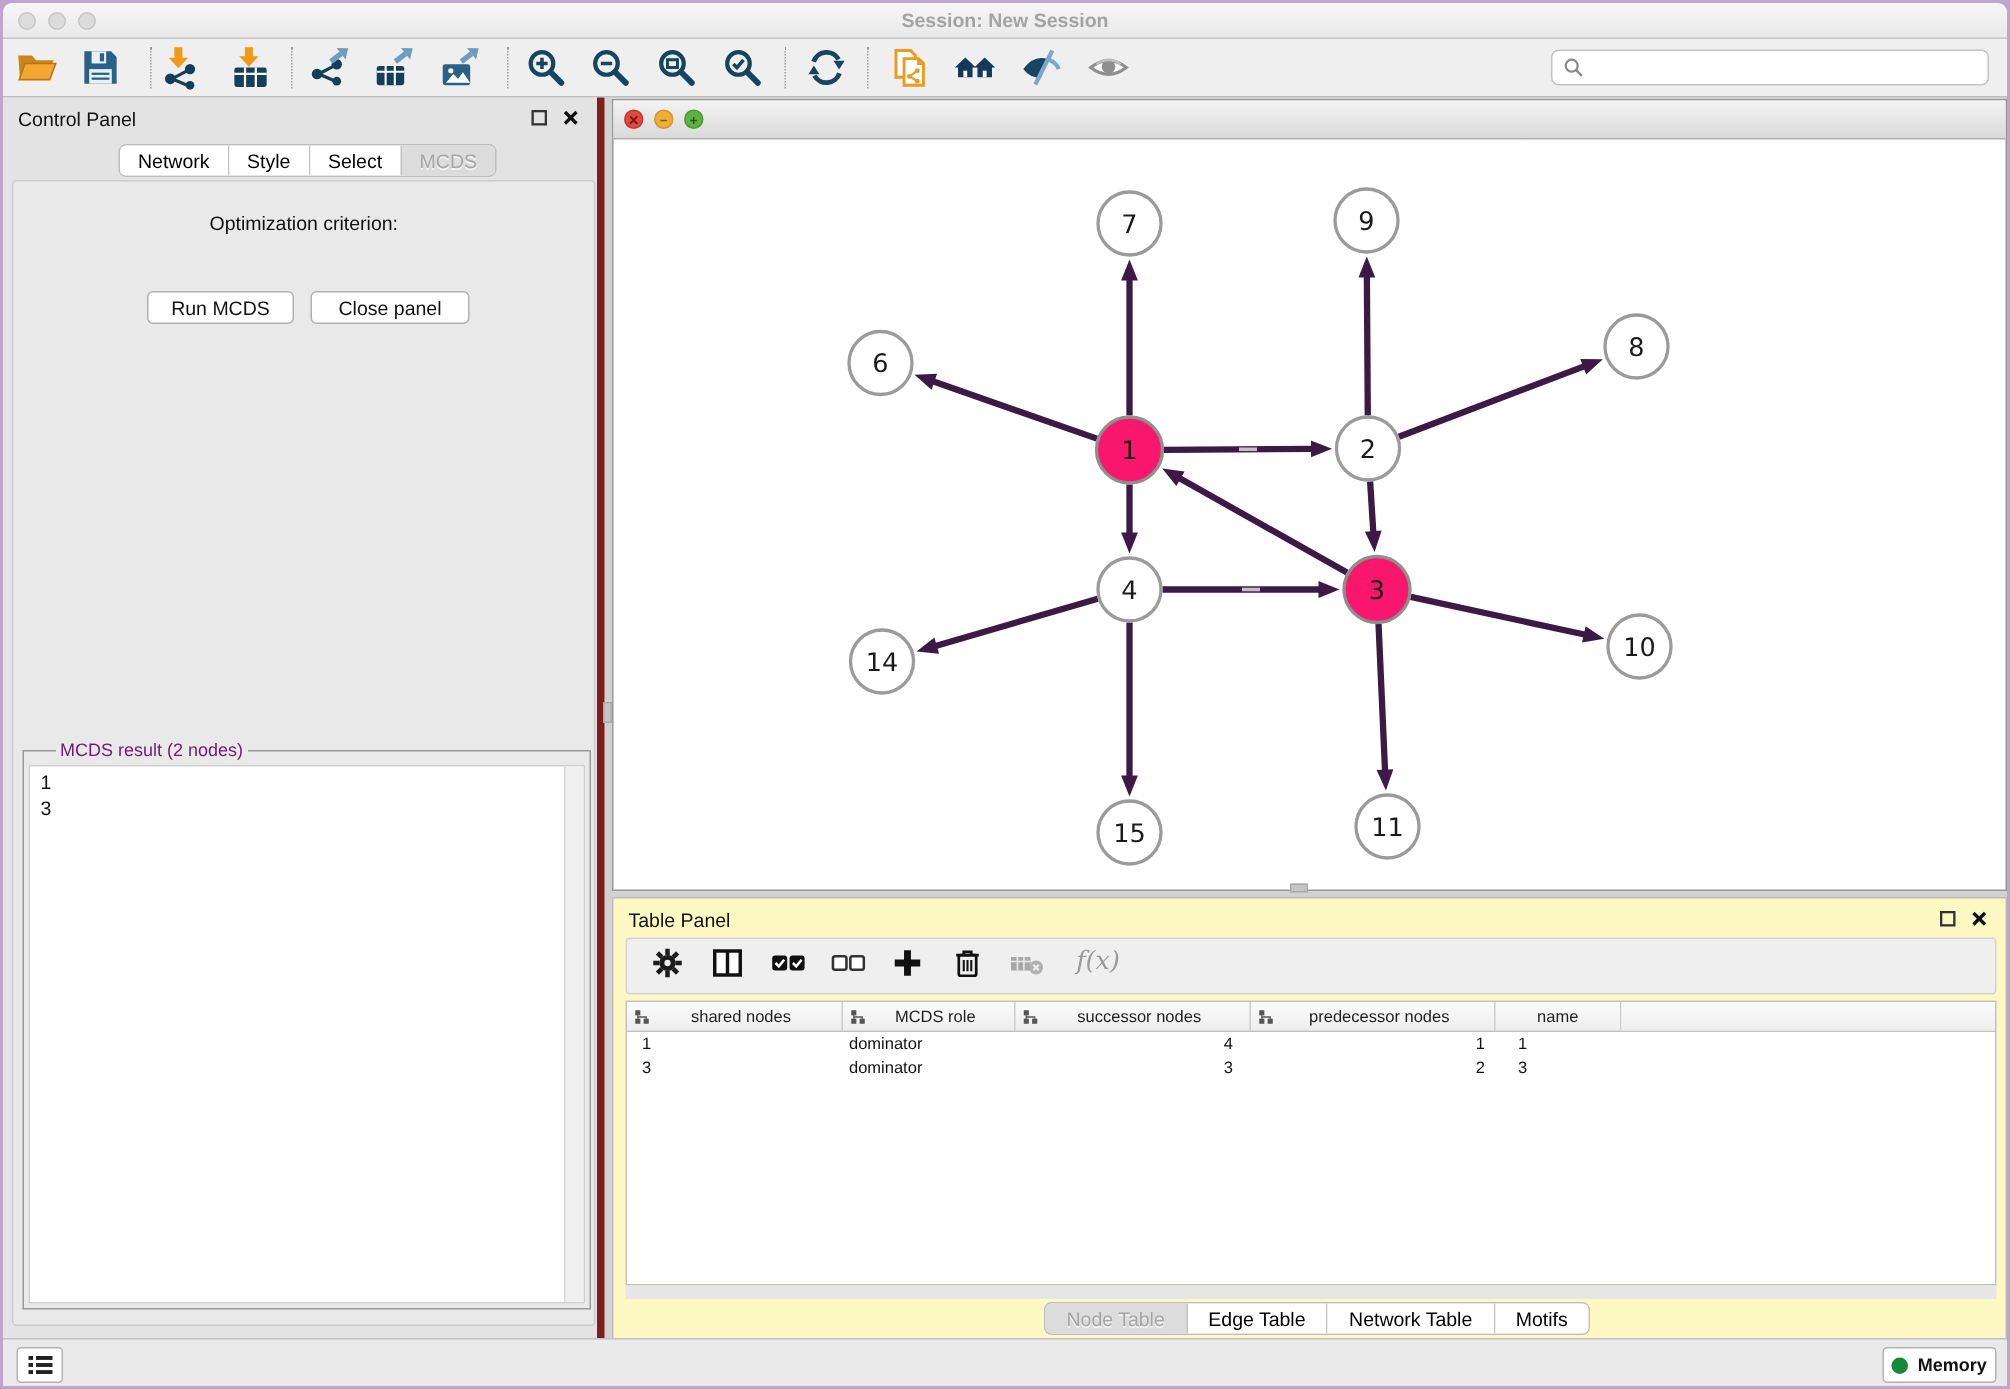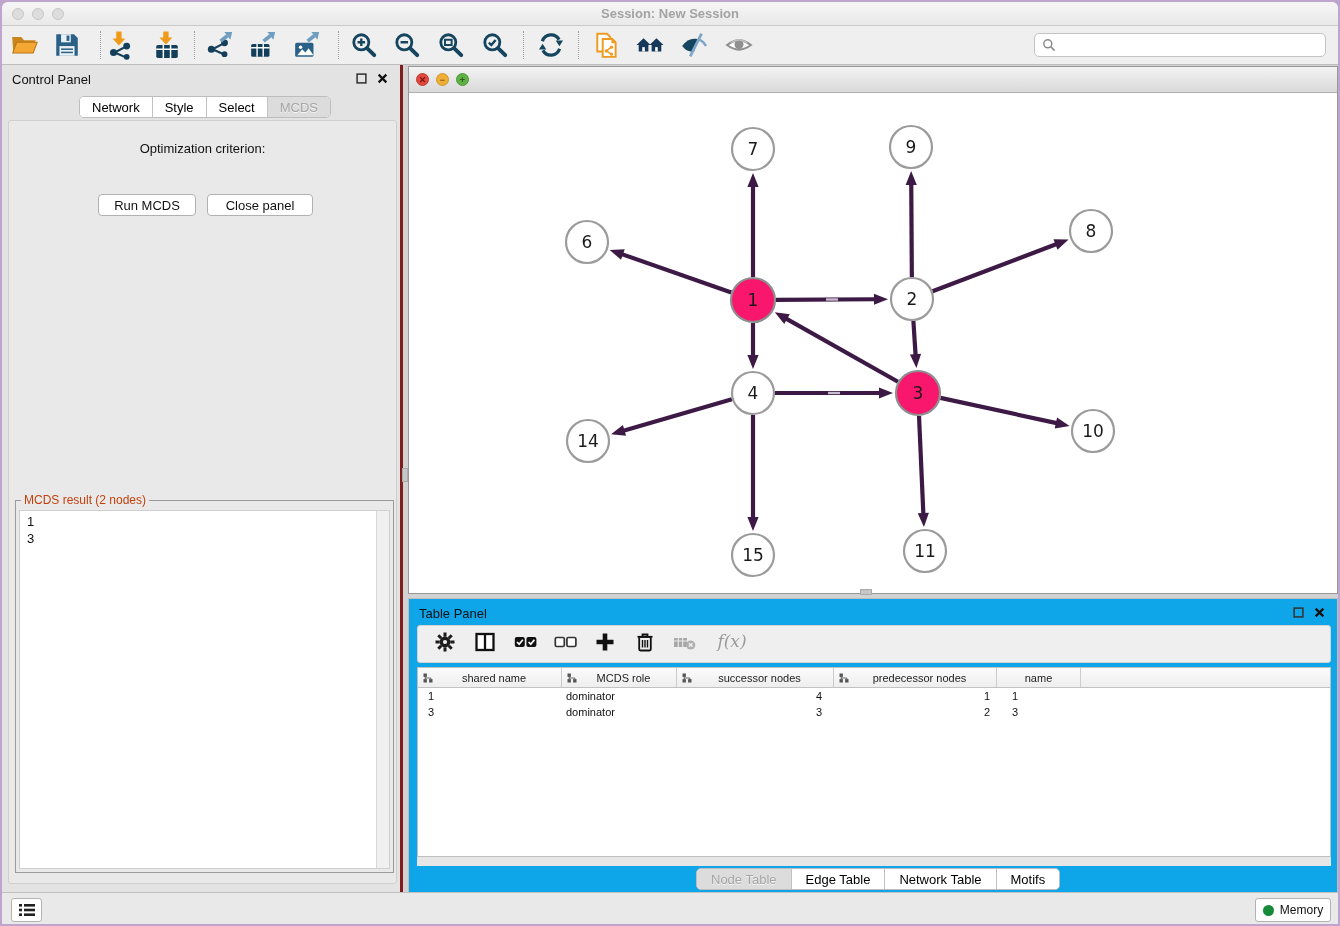--- a/index.html
+++ b/index.html
@@ -15,57 +15,57 @@
 
   
   #toolbar { position:absolute; left:0; top:24px; width:100%; height:39px; background:#efefef; border-bottom:1px solid #bdbdbd; }
   .tbtn { position:absolute; top:2px; width:34px; height:34px; display:flex; align-items:center; justify-content:center; }
   .tbtn svg { width:28px; height:28px; overflow:visible; }
   .tsep { position:absolute; top:5px; width:0; height:28px; border-left:1px dotted #9e9e9e; }
   #searchbox { position:absolute; right:12px; top:7px; width:292px; height:24px; background:#fff; border:1px solid #c3c3c3; border-radius:5px; display:flex; align-items:center; padding-left:7px; }
   #searchbox input { border:none; outline:none; flex:1; font-size:12px; margin-left:5px; background:transparent; }
 
   
-  #control-panel { position:absolute; left:0; top:63px; width:401px; height:827px; background:#e3e3e3; border-right:3px solid #7f1d1d;padding-left:20px; }
+  #control-panel { position:absolute; left:0; top:63px; width:401px; height:827px; background:#e3e3e3; border-right:5px solid #7f1d1d;padding-left:20px; }
   .panel-head { position:absolute; left:10px; top:7px; font-size:13px; color:#111; }
   .ph-icons { position:absolute; right:12px; top:8px; display:flex; gap:10px; align-items:center; }
   .ph-icons svg { display:block; }
 
   .seg { display:flex; height:22px; border:1px solid #bdbdbd; border-radius:5px; overflow:hidden; background:#fff; }
   .seg .tab { font-size:13px; padding:3px 12px 0; background:#fff; color:#000; border-right:1px solid #c2c2c2; cursor:default; white-space:nowrap; }
   .seg .tab:last-child { border-right:none; }
   .seg .tab.active { background:#dcdcdc; color:#a5a5a5; text-shadow:0 1px 0 #f4f4f4; }
   #cp-tabs { position:absolute; left:77px; top:31px; }
 
   #cp-content { position:absolute; left:6px; top:55px; width:389px; height:764px; background:#e9e9e9; border:1px solid #cecece; border-radius:3px; }
   #opt-label { position:absolute; width:100%; text-align:center; top:20px; font-size:13px; color:#111; }
   #criterion { position:absolute; left:36px; top:40px; width:315px; height:24px; background:#fff; border:1px solid #b1b1b1; border-radius:4px; display:flex; align-items:center; }
   #criterion .val { font-size:13px; margin-left:14px; flex:1; }
   #criterion .stepper { margin-right:7px; }
   .btn { position:absolute; top:73px; height:22px; background:#fff; border:1px solid #b1b1b1; border-radius:4px; font-size:13px; color:#111; display:flex; align-items:center; justify-content:center; }
   #run-btn { left:89px; width:98px; }
   #close-btn { left:198px; width:106px; }
 
   #result-box { position:absolute; left:6px; top:372px; width:379px; height:380px; border:1px solid #9a9a9a; background:#e9e9e9; padding:3px; }
-  #result-box legend { font-size:12px; color:#c2410c; padding:0 3px; margin-left:2px; }
+  #result-box legend { font-size:12px; color:#701a75; padding:0 3px; margin-left:18px; }
   #result-list { position:relative; width:100%; height:100%; background:#fff; border:1px solid #cfcfcf; font-size:13px; color:#111; padding:2px 0 0 7px; line-height:17px; }
   #result-scroll { position:absolute; right:0; top:0; width:13px; height:100%; background:#f0f0f0; border-left:1px solid #d8d8d8; }
 
   
   #net-window { position:absolute; left:406px; top:64px; width:930px; height:528px; background:#fff; border:1px solid #989898; }
   #net-titlebar { position:absolute; left:0; top:0; width:100%; height:26px; background:linear-gradient(#f3f3f3,#d9d9d9); border-bottom:1px solid #b0b0b0; }
   #net-titlebar .title { position:absolute; width:100%; text-align:center; top:5px; font-size:13px; color:#111; }
   .tl { position:absolute; top:6px; width:13px; height:13px; border-radius:50%; font-size:9px; line-height:12px; text-align:center; font-weight:bold; }
   .tl.red { left:7px; background:#df4b3e; border:1px solid #c03a2e; color:#7d1410; }
   .tl.yellow { left:27px; background:#efae38; border:1px solid #d3952a; color:#8a5c10; }
   .tl.green { left:47px; background:#5fb145; border:1px solid #4a9a34; color:#26591a; }
   #graph-svg { position:absolute; left:0; top:26px; }
 
   
-  #table-panel { position:absolute; left:406px; top:596px; width:930px; height:294px; background:#0ea5e9; border:1px solid #bdbdbd; border-bottom:none; }
+  #table-panel { position:absolute; left:406px; top:596px; width:930px; height:294px; background:#fef9c3; border:1px solid #bdbdbd; border-bottom:none; }
   #tp-toolbar { position:absolute; left:8px; top:26px; width:914px; height:38px; background:#efefef; border:1px solid #d2d2d2; border-radius:3px; display:flex; align-items:center; gap:14px; padding-left:14px; }
   .tpbtn { width:26px; height:26px; display:flex; justify-content:center; }
   .fx { font-family:"DejaVu Serif", serif; font-style:italic; font-size:17px; color:#9a9a9a; }
 
   #tp-table { position:absolute; left:8px; top:68px; width:914px; height:190px; background:#fff; border:1px solid #c0c0c0; }
   #tp-header { display:flex; height:20px; background:linear-gradient(#fbfbfb,#eeeeee); border-bottom:1px solid #c2c2c2; font-size:11px; color:#222; }
   .hcell { display:flex; align-items:center; border-right:1px solid #cccccc; position:relative; }
   .hcell .tree { margin-left:5px; }
   .hcell .lbl { flex:1; text-align:center; padding-right:6px; }
   .hfill { flex:1; border-right:none; background:linear-gradient(#fbfbfb,#eeeeee); }
@@ -77,21 +77,21 @@
   .c3 { width:163px; text-align:right; padding-right:7px; }
   .c4 { width:84px; padding-left:15px; }
   .h0 { width:144px; } .h1 { width:115px;align-items:center; } .h2 { width:157px; } .h3 { width:163px; } .h4 { width:84px; }
   .h4 .lbl { padding-right:0; }
 
   #tp-scrollstrip { position:absolute; left:8px; top:258px; width:914px; height:9px; background:#e6e6e6; }
   #tp-tabs { position:absolute; left:287px; top:269px; }
   #tp-tabs .tab { padding:3px 14px 0; }
 
   
-  #statusbar { position:absolute; left:0; top:890px; width:100%; height:32px; background:#e9e9e9; border-top:1px solid #c2c2c2; }
+  #statusbar { position:absolute; left:0; top:890px; width:100%; height:32px; background:#e9e9e9; border-top:1px solid #c2c2c2;font-weight:bold; }
   #list-btn { position:absolute; left:9px; top:5px; width:31px; height:24px; background:#fff; border:1px solid #b3b3b3; border-radius:3px; display:flex; align-items:center; justify-content:center; }
   #memory-btn { position:absolute; right:7px; top:5px; width:76px; height:24px; background:#fff; border:1px solid #b3b3b3; border-radius:3px; display:flex; align-items:center; justify-content:center; gap:6px; font-size:12px; color:#111; }
   #memory-btn .dot { width:11px; height:11px; border-radius:50%; background:#178a3a; }
 
   
   .grip-v { position:absolute; left:400px; top:466px; width:6px; height:14px; background:#c6c6c6; border:1px solid #aaa; }
   .grip-h { position:absolute; left:858px; top:587px; width:12px; height:6px; background:#c6c6c6; border:1px solid #aaa; }
 </style>
 </head>
 <body>
@@ -481,21 +481,21 @@
       <div id="tp-header">
         <div class="hcell h0">
           <svg class="tree" width="10" height="10" viewBox="0 0 10 10">
               <g fill="#555">
                 <rect x="0.5" y="0.5" width="3.4" height="3.4"></rect>
                 <rect x="0.5" y="6.1" width="3.4" height="3.4"></rect>
                 <rect x="6.1" y="6.1" width="3.4" height="3.4"></rect>
               </g>
               <path d="M2.2 3.9v2.2M7.8 6.1V5H2.2" stroke="#555" stroke-width="0.9" fill="none"></path>
             </svg>
-          <span class="lbl">shared name</span>
+          <span class="lbl">shared nodes</span>
         </div>
         <div class="hcell h1">
           <svg class="tree" width="10" height="10" viewBox="0 0 10 10">
               <g fill="#555">
                 <rect x="0.5" y="0.5" width="3.4" height="3.4"></rect>
                 <rect x="0.5" y="6.1" width="3.4" height="3.4"></rect>
                 <rect x="6.1" y="6.1" width="3.4" height="3.4"></rect>
               </g>
               <path d="M2.2 3.9v2.2M7.8 6.1V5H2.2" stroke="#555" stroke-width="0.9" fill="none"></path>
             </svg>

